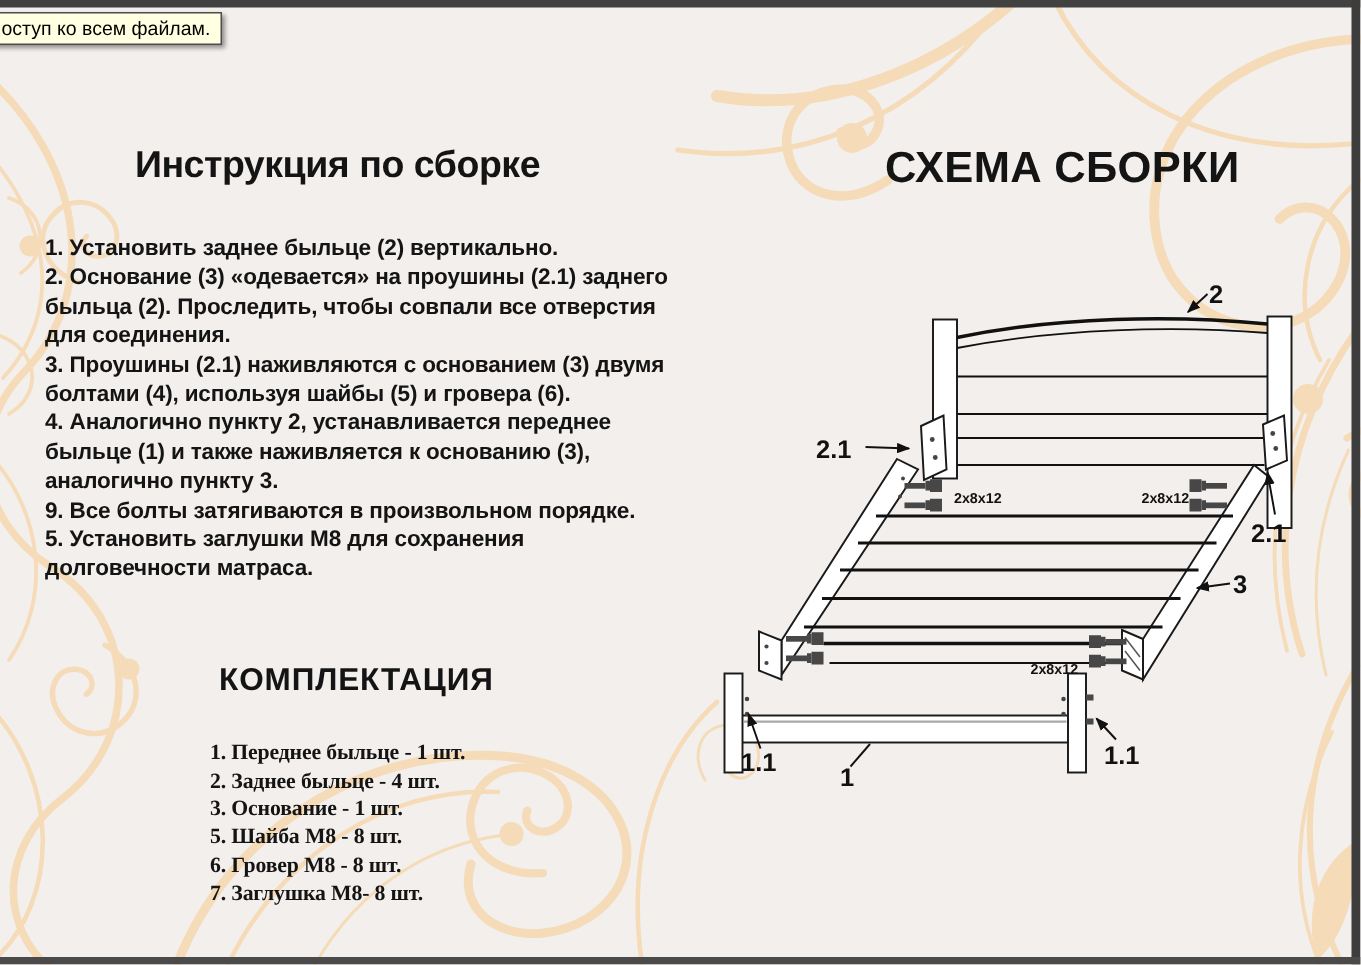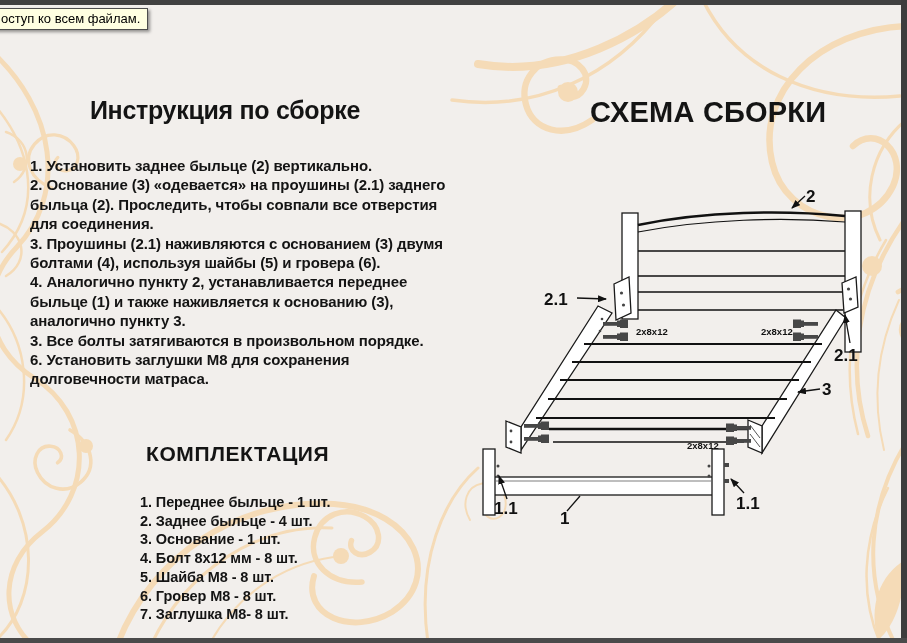--- a/index.html
+++ b/index.html
@@ -36,21 +36,21 @@
   }
   .instr-item{margin:0;}
   .kit-title{
     position:absolute;left:146px;top:420px;
     font-size:21px;font-weight:bold;letter-spacing:0.6px;
   }
   .kit-list{
     position:absolute;left:140px;top:471px;width:300px;
     font-size:14.5px;font-weight:bold;line-height:18.7px;letter-spacing:-0.1px;
   }
-  .kit-item{margin:0;}
+  .kit-item{margin:0;font-family:Liberation Serif, serif;}
   svg text{font-family:"Liberation Sans", sans-serif;}
   .dlabel{font-size:17px;font-weight:600;fill:#111;}
   .dsmall{font-size:9.5px;font-weight:bold;fill:#111;}
   .part{fill:#ffffff;stroke:#1a1a1a;stroke-width:1.3;}
   .hole{fill:#444;stroke:none;}
   .bolt{fill:#474747;stroke:none;}
   .thin{stroke:#111;stroke-width:1.4;}
   .lead{stroke:#111;stroke-width:1.3;fill:none;}
 </style>
 </head>
@@ -100,31 +100,30 @@
 
 <div class="content">
 
   <div class="title-left">Инструкция по сборке</div>
 
   <div class="instructions">
     <p class="instr-item">1. Установить заднее быльце (2) вертикально.</p>
     <p class="instr-item">2. Основание (3) «одевается» на проушины (2.1) заднего быльца (2). Проследить, чтобы совпали все отверстия для соединения.</p>
     <p class="instr-item">3. Проушины (2.1) наживляются с основанием (3) двумя болтами (4), используя шайбы (5) и гровера (6).</p>
     <p class="instr-item">4. Аналогично пункту 2, устанавливается переднее быльце (1) и также наживляется к основанию (3), аналогично пункту 3.</p>
-    <p class="instr-item">3. Все болты затягиваются в произвольном порядке.</p>
-    <p class="instr-item">6. Установить заглушки М8 для сохранения долговечности матраса.</p>
+    <p class="instr-item">9. Все болты затягиваются в произвольном порядке.</p>
+    <p class="instr-item">5. Установить заглушки М8 для сохранения долговечности матраса.</p>
   </div>
 
   <div class="kit-title">КОМПЛЕКТАЦИЯ</div>
 
   <div class="kit-list">
     <p class="kit-item">1. Переднее быльце - 1 шт.</p>
     <p class="kit-item">2. Заднее быльце - 4 шт.</p>
     <p class="kit-item">3. Основание - 1 шт.</p>
-    <p class="kit-item">4. Болт 8х12 мм - 8 шт.</p>
     <p class="kit-item">5. Шайба М8 - 8 шт.</p>
     <p class="kit-item">6. Гровер М8 - 8 шт.</p>
     <p class="kit-item">7. Заглушка М8- 8 шт.</p>
   </div>
 
   <div class="title-right">СХЕМА СБОРКИ</div>
 
   <svg style="position:absolute;left:455px;top:140px;" width="450" height="370" viewBox="455 140 450 370">
     <defs>
       <marker id="ah" markerWidth="9" markerHeight="7" refX="8" refY="3.5" orient="auto" markerUnits="userSpaceOnUse">

